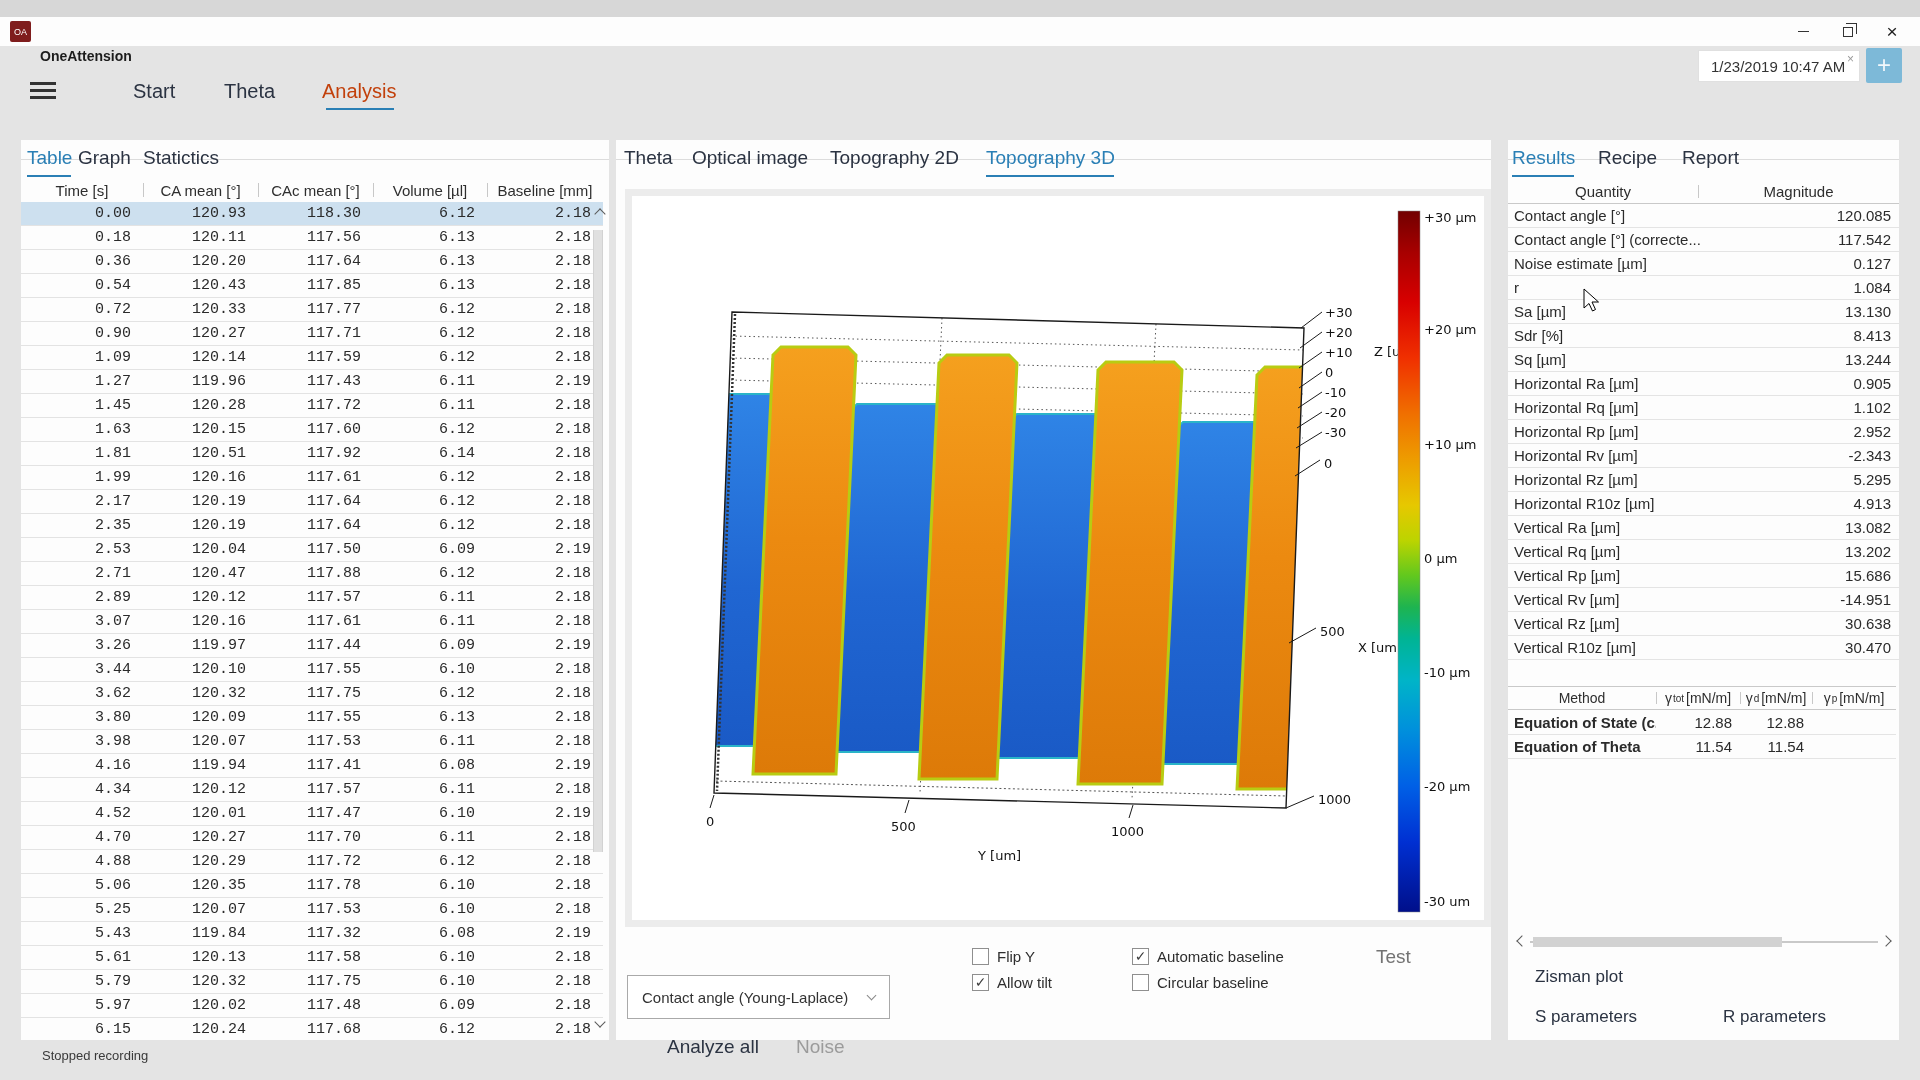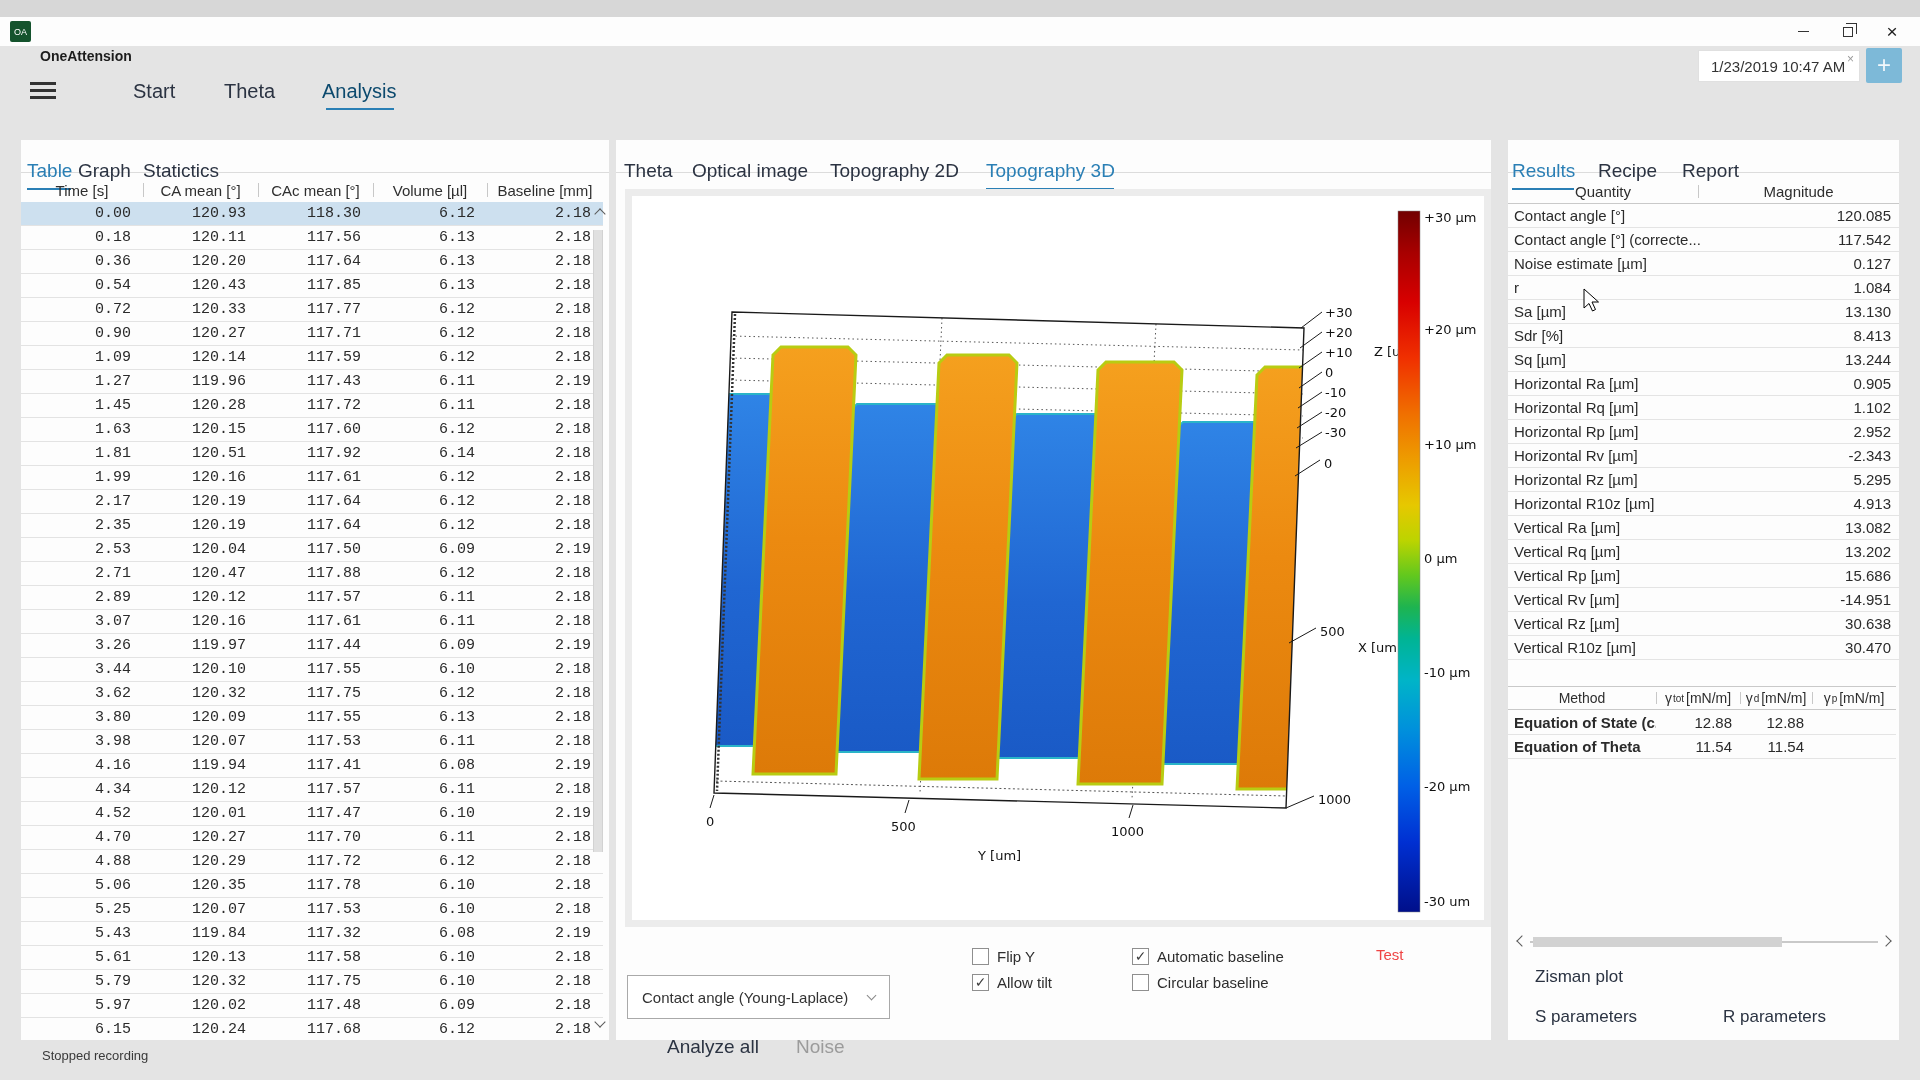--- a/index.html
+++ b/index.html
@@ -3,21 +3,21 @@
 <meta charset="utf-8">
 <style>
   * { margin:0; padding:0; box-sizing:border-box; }
   html,body { width:1920px; height:1080px; overflow:hidden; }
   body { font-family:"Liberation Sans", sans-serif; background:#e4e4e4; position:relative; color:#2b2b2b; }
   .abs { position:absolute; }
 
   
   .topstrip { left:0; top:0; width:1920px; height:17px; background:#d7d7d7; }
   .titlebar { left:0; top:17px; width:1920px; height:29px; background:#fdfdfd; }
-  .applogo { left:10px; top:21px; width:21px; height:21px; background:#14532d; color:#fff; font-size:9px;
+  .applogo { left:10px; top:21px; width:21px; height:21px; background:#7f1d1d; color:#fff; font-size:9px;
              display:flex; align-items:center; justify-content:center; border-radius:2px; }
   .apptitle { left:40px; top:24px; font-size:14px; font-weight:600; color:#1c1c1c;margin-top:24px; }
   .winbtn { top:17px; width:40px; height:29px; display:flex; align-items:center; justify-content:center; cursor:default; }
   .minico { width:11px; border-top:1.4px solid #333; }
   .restico { position:relative; width:10px; height:10px; border:1.2px solid #333; background:#fdfdfd; }
   .restico::before { content:""; position:absolute; left:1.5px; top:-4.5px; width:10px; height:10px;
                      border:1.2px solid #333; border-left:none; border-bottom:none; }
   .closeico::before { content:"×"; font-size:19px; color:#222; }
 
   
@@ -26,29 +26,29 @@
   .session-close { position:absolute; right:-16px; top:2px; font-size:12px; color:#9a9a9a; }
   .session-close::before { content:"×"; }
   .add-btn { left:1866px; top:48px; width:36px; height:35px; background:#7db9d8; border-radius:2px;
              display:flex; align-items:center; justify-content:center; }
   .add-btn::before { content:"+"; color:#f2f8fb; font-size:24px; font-weight:300; margin-top:-2px; }
 
   
   .hamburger { left:30px; top:82px; width:26px; }
   .hamburger div { height:2.5px; background:#333; margin-bottom:4.5px; }
   .navitem { top:80px; font-size:20px; color:#2b3342; }
-  .navitem.active { color:#0c4a6e; }
+  .navitem.active { color:#c2410c; }
   .nav-underline { left:326px; top:108px; width:68px; height:2px; background:#2a7fb5; }
 
   .card { background:#fdfdfd; }
   .card-left  { left:21px;   top:140px; width:588px; height:900px; }
   .card-mid   { left:616px;  top:140px; width:875px; height:900px; }
   .card-right { left:1508px; top:140px; width:391px; height:900px;text-decoration:underline; }
 
-  .tabrow { position:absolute; left:0; top:0; right:0; height:20px; border-bottom:1px solid #dcdcdc;margin-top:13px; }
+  .tabrow { position:absolute; left:0; top:0; right:0; height:20px; border-bottom:1px solid #dcdcdc; }
   .ptab { position:absolute; top:7px; font-size:19px; color:#2b3342; white-space:nowrap; }
   .ptab.active { color:#2a7fb5; }
   .tab-underline { position:absolute; height:2px; background:#2a7fb5; top:35px; }
 
   
   .lt-head { position:absolute; left:0; top:38px; width:582px; height:24px; display:grid;
              grid-template-columns:122px 115px 115px 114px 116px; font-size:15px; color:#2e2e2e; }
   .lt-head div { position:relative; display:flex; align-items:center; justify-content:center; white-space:nowrap; }
   .lt-head div + div::before { content:""; position:absolute; left:0; top:5px; bottom:5px; width:1px; background:#c8c8c8; }
   .lt-body { position:absolute; left:0; top:62px; width:582px; height:838px; overflow:hidden; }
@@ -68,21 +68,21 @@
 
   .dropdown { position:absolute; left:11px; top:835px; width:263px; height:44px; background:#fff;
               border:1px solid #a9a9a9; display:flex; align-items:center; padding:0 14px; font-size:15px; color:#333; }
   .dropdown .chev { margin-left:auto; width:7px; height:7px; border-color:#888; margin-top:-3px; }
   .actionbtn { position:absolute; top:896px; font-size:19px; color:#2b3342; }
   .actionbtn.dim { color:#9b9b9b; }
   .cbx { position:absolute; width:17px; height:17px; background:#fff; border:1px solid #8f8f8f; font-size:14px;
          color:#3d3d3d; line-height:15px; text-align:center; }
   .cbx.on::before { content:"✓"; }
   .cbxlabel { position:absolute; font-size:15px; color:#2e2e2e; white-space:nowrap; }
-  .testlabel { position:absolute; left:760px; top:806px; font-size:15px; color:#ef4444; }
+  .testlabel { position:absolute; left:760px; top:806px; font-size:19px; color:#737373; }
 
   
   .rt-head { position:absolute; left:0; top:40px; width:391px; height:24px; display:grid; grid-template-columns:190px 1fr;
              font-size:15px; color:#2e2e2e; border-bottom:1px solid #c9c9c9; }
   .rt-head div { position:relative; display:flex; align-items:center; justify-content:center; }
   .rt-head div + div::before { content:""; position:absolute; left:0; top:5px; bottom:5px; width:1px; background:#c8c8c8; }
   .rt-body { position:absolute; left:0; top:64px; width:391px; }
   .rrow { display:grid; grid-template-columns:1fr 110px; height:24px; border-bottom:1px solid #e4e4e4; font-size:15px; }
   .rq { padding-left:6px; line-height:23px; white-space:nowrap; overflow:hidden; }
   .rm { text-align:right; padding-right:8px; line-height:23px; }

